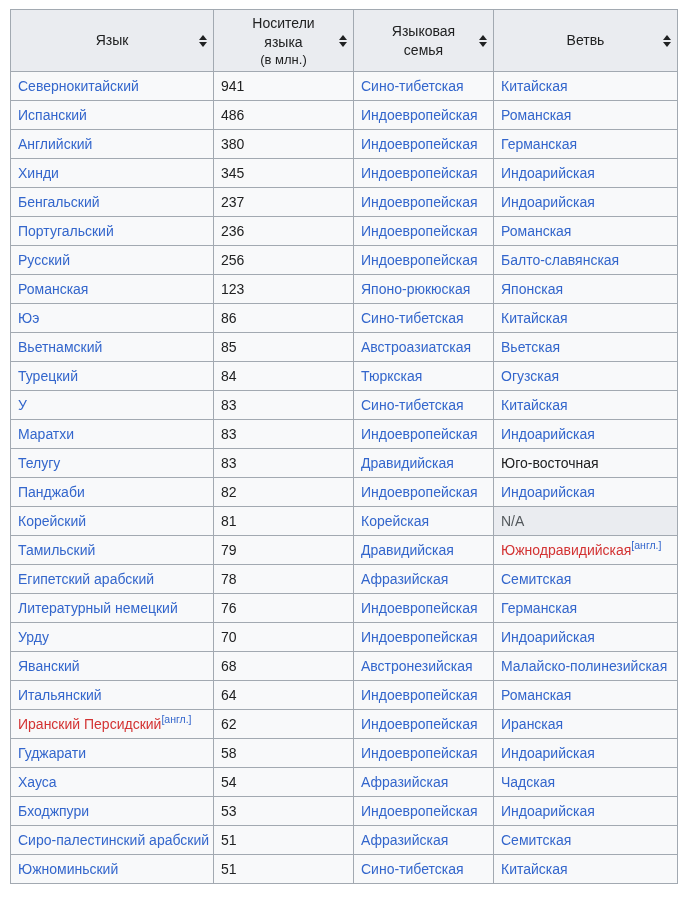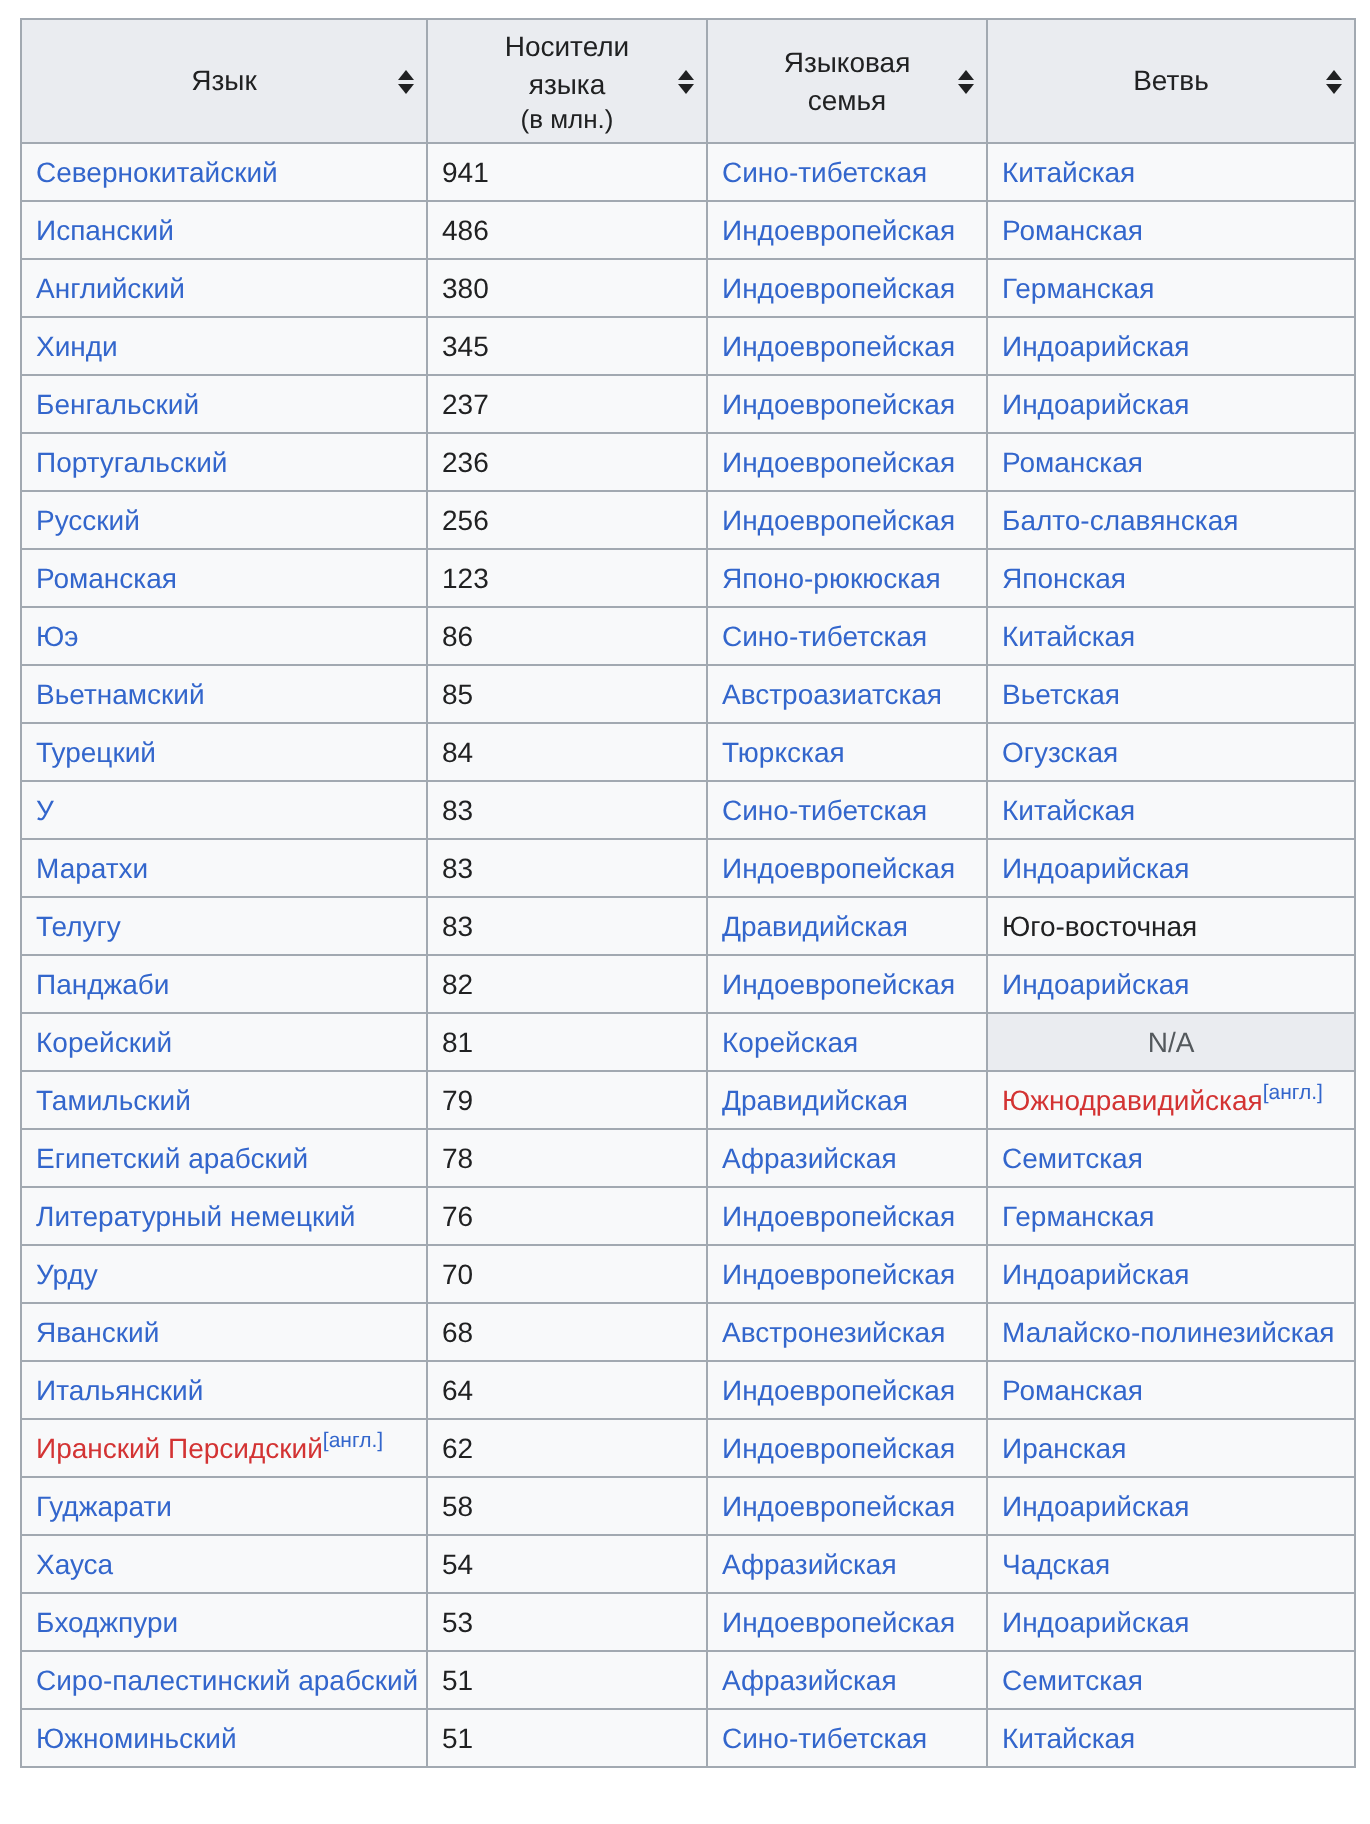--- a/index.html
+++ b/index.html
@@ -48,21 +48,20 @@
   td{
     padding:3px 7px;
     line-height:22px;
     text-align:left;
     white-space:nowrap;
     background:var(--row-bg);
   }
   td.na-cell{
     background:var(--header-bg);
     color:var(--na-text);
-    text-align:center;
   }
   a{text-decoration:none;}
   a.blue-link{color:var(--link-blue);}
   a.red-link{color:var(--link-red);}
   sup{
     font-size:10.5px;
     line-height:0;
     vertical-align:super;
     text-align:center;
   }

